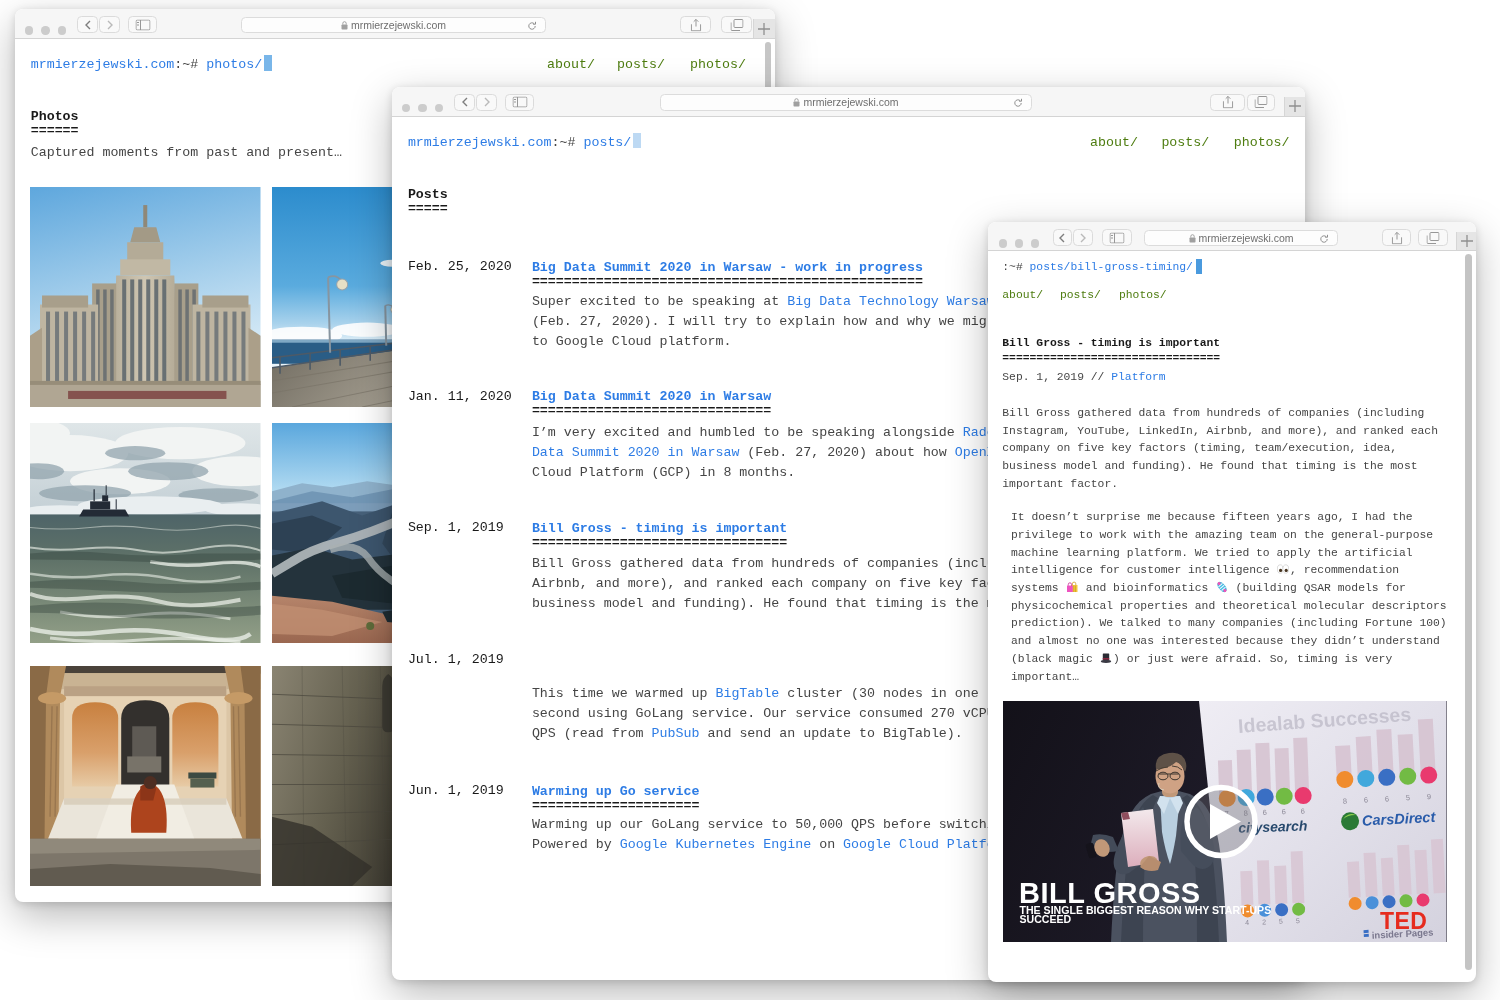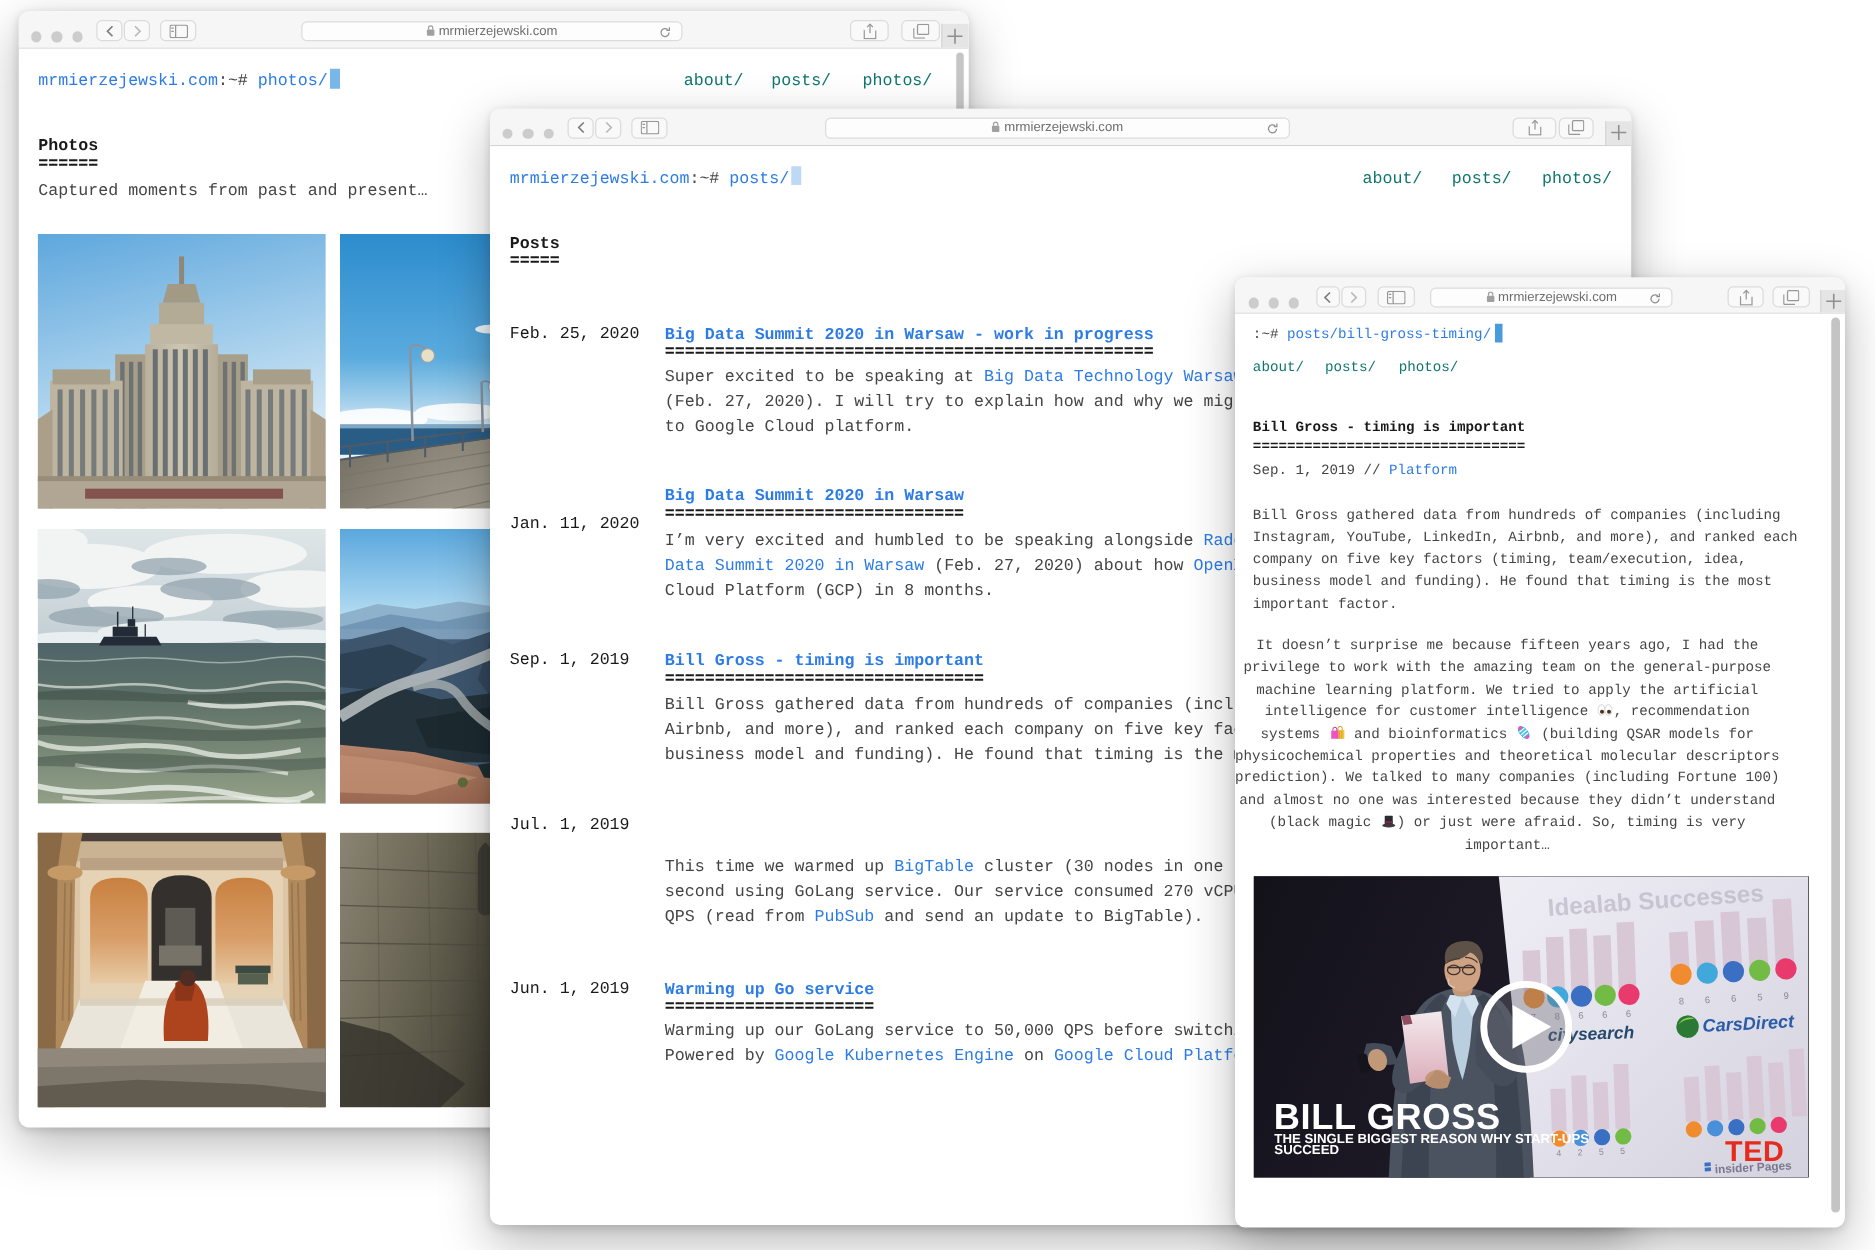--- a/index.html
+++ b/index.html
@@ -21,21 +21,21 @@
   text-align:center; line-height:15px; white-space:nowrap; }
 .plus { position:absolute; top:10px; right:0; bottom:0; background:#e5e5e5;
   border-left:1px solid #d6d6d6; color:#7c7c7c; }
 .mono { font-family:"Liberation Mono", monospace; position:absolute; white-space:nowrap; }
 .m13 { font-size:13.3px; line-height:20px; color:#454545; }
 .m11 { font-size:11.35px; line-height:17.7px; color:#454545; }
 .hd13 { font-size:13.3px; line-height:14.25px; color:#191919; font-weight:bold; }
 .hd11 { font-size:11.35px; line-height:14.7px; color:#191919; font-weight:bold; }
 a, .lk { color:#2d7ce5; text-decoration:none; }
 .bdate { color:#191919; font-weight:normal; }
-.nav { color:#0f766e; }
+.nav { color:#4d7c0f; }
 .cur13 { display:inline-block; width:8px; height:15.5px; background:#79b6e9;
   vertical-align:-2.8px; margin-left:2px; }
 .cur11 { display:inline-block; width:6.2px; height:14.3px; background:#79b6e9;
   vertical-align:-3px; margin-left:3px; }
 .photo { position:absolute; width:230.5px; height:220px; overflow:hidden; }
 .photo svg { display:block; }
 .sb { position:absolute; background:#c6c6c6; border-radius:4px; width:6.5px; }
 .emoji { display:inline-block; width:13.6px; height:12px; vertical-align:-2px; text-align:center; }
 .emoji svg { display:inline-block; }
 </style>
@@ -497,21 +497,21 @@
   <div class="mono m13" style="left:16.4px; top:46.2px;"><a>mrmierzejewski.com</a>:~# <a>posts/</a><span class="cur13" style="background:#bdd9f3;"></span></div>
   <div class="mono m13 nav" style="left:698.5px; top:46.2px;">about/</div>
   <div class="mono m13 nav" style="left:769.9px; top:46.2px;">posts/</div>
   <div class="mono m13 nav" style="left:842.2px; top:46.2px;">photos/</div>
   <div class="mono hd13" style="left:16.4px; top:101.4px;">Posts<br>=====</div>
 
   <div class="mono m13 bdate" style="left:16.4px; top:170.7px;">Feb. 25, 2020</div>
   <div class="mono hd13" style="left:140.4px; top:174.4px;text-align:right;"><a>Big Data Summit 2020 in Warsaw - work in progress</a><br>=================================================</div>
   <div class="mono m13" style="left:140.4px; top:205px;">Super excited to be speaking at <a>Big Data Technology Warsaw Summit 2020</a><br>(Feb. 27, 2020). I will try to explain how and why we migrated from AWS<br>to Google Cloud platform.</div>
 
-  <div class="mono m13 bdate" style="left:16.4px; top:300px;margin-top:22px;">Jan. 11, 2020</div>
+  <div class="mono m13 bdate" style="left:16.4px; top:300px;">Jan. 11, 2020</div>
   <div class="mono hd13" style="left:140.4px; top:303.7px;"><a>Big Data Summit 2020 in Warsaw</a><br>==============================</div>
   <div class="mono m13" style="left:140.4px; top:336.9px;">I’m very excited and humbled to be speaking alongside <a>Radosław at Big</a><br><a>Data Summit 2020 in Warsaw</a> (Feb. 27, 2020) about how <a>OpenX moved to Google</a><br>Cloud Platform (GCP) in 8 months.</div>
 
   <div class="mono m13 bdate" style="left:16.4px; top:431.9px;">Sep. 1, 2019</div>
   <div class="mono hd13" style="left:140.4px; top:435.6px;"><a>Bill Gross - timing is important</a><br>================================</div>
   <div class="mono m13" style="left:140.4px; top:467.2px;">Bill Gross gathered data from hundreds of companies (including Instagram,<br>Airbnb, and more), and ranked each company on five key factors (timing,<br>business model and funding). He found that timing is the most important</div>
 
   <div class="mono m13 bdate" style="left:16.4px; top:563px;">Jul. 1, 2019</div>
   <div class="mono m13" style="left:140.4px; top:597.5px;">This time we warmed up <a>BigTable</a> cluster (30 nodes in one location) to<br>second using GoLang service. Our service consumed 270 vCPUs and 1 TB of RAM<br>QPS (read from <a>PubSub</a> and send an update to BigTable).</div>
 
@@ -568,21 +568,21 @@
         </svg>
       </div>
   </div>
   <div class="mono m11" style="left:14.3px; top:37.4px;">:~# <a>posts/bill-gross-timing/</a><span class="cur11" style="background:#4a9ade;"></span></div>
   <div class="mono m11 nav" style="left:14.3px; top:64.7px;">about/</div>
   <div class="mono m11 nav" style="left:72px; top:64.7px;">posts/</div>
   <div class="mono m11 nav" style="left:131px; top:64.7px;">photos/</div>
   <div class="mono hd11" style="left:14.3px; top:114px;">Bill Gross - timing is important<br>================================</div>
   <div class="mono m11" style="left:14.3px; top:147px;">Sep. 1, 2019 // <a>Platform</a></div>
   <div class="mono m11" style="left:14.3px; top:182.9px;">Bill Gross gathered data from hundreds of companies (including<br>Instagram, YouTube, LinkedIn, Airbnb, and more), and ranked each<br>company on five key factors (timing, team/execution, idea,<br>business model and funding). He found that timing is the most<br>important factor.</div>
-  <div class="mono m11" style="left:0; top:287.2px;text-align:center;">It doesn’t surprise me because fifteen years ago, I had the<br>privilege to work with the amazing team on the general-purpose<br>machine learning platform. We tried to apply the artificial<br>intelligence for customer intelligence <span class="emoji"><svg width="12" height="12" viewBox="0 0 12 12">
+  <div class="mono m11" style="left:23px; top:287.2px;">It doesn’t surprise me because fifteen years ago, I had the<br>privilege to work with the amazing team on the general-purpose<br>machine learning platform. We tried to apply the artificial<br>intelligence for customer intelligence <span class="emoji"><svg width="12" height="12" viewBox="0 0 12 12">
           <ellipse cx="3.2" cy="6" rx="2.9" ry="4.2" fill="#fff" stroke="#b9b9b9" stroke-width="0.5"></ellipse>
           <ellipse cx="8.8" cy="6" rx="2.9" ry="4.2" fill="#fff" stroke="#b9b9b9" stroke-width="0.5"></ellipse>
           <circle cx="3.6" cy="7.4" r="1.6" fill="#47341f"></circle>
           <circle cx="9.2" cy="7.4" r="1.6" fill="#47341f"></circle>
         </svg></span>, recommendation<br>systems <span class="emoji"><svg width="12" height="12" viewBox="0 0 12 12">
           <path d="M5 4 h6.5 v7 h-6.5 z" fill="#f2c73e"></path>
           <path d="M6.4 4 v-1.2 a1.7 1.7 0 0 1 3.4 0 v1.2" stroke="#cf9a22" stroke-width="0.8" fill="none"></path>
           <path d="M7.8 4.6 v6.4 M9.5 4.6 v6.4" stroke="#cf9a22" stroke-width="0.7"></path>
           <path d="M1 4.5 h5.8 v6.5 h-5.8 z" fill="#ee53c0"></path>
           <path d="M2.3 4.5 v-1.1 a1.6 1.6 0 0 1 3.2 0 v1.1" stroke="#c22e96" stroke-width="0.8" fill="none"></path>

